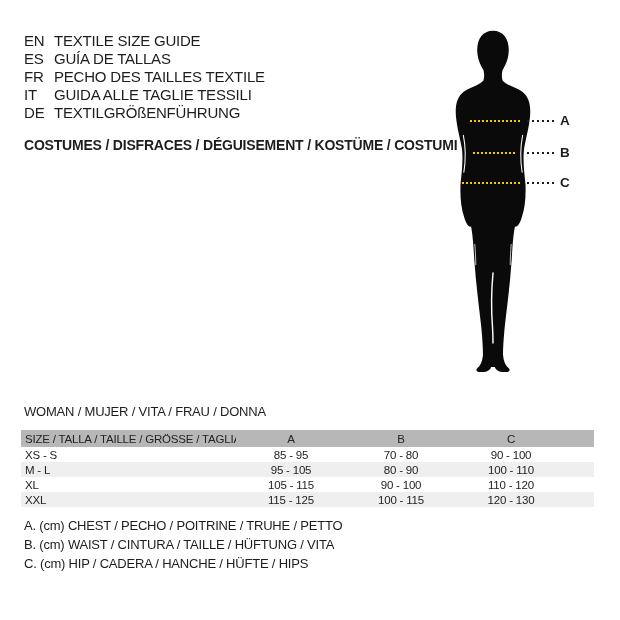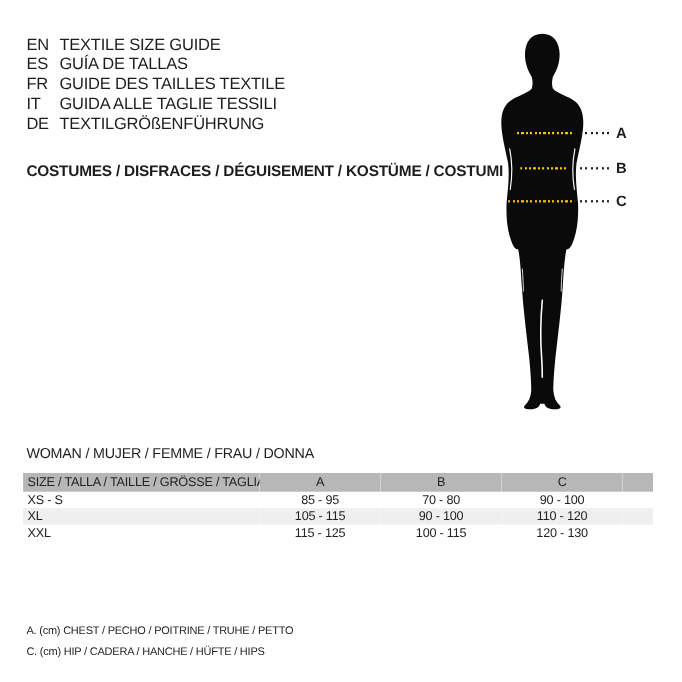--- a/index.html
+++ b/index.html
@@ -9,21 +9,21 @@
     font-family:"Liberation Sans",sans-serif;color:#1d1d1b;
   }
   .abs{position:absolute}
 
   
   .lang-list{left:24px;top:32px}
   .lang-row{display:flex;font-size:15px;line-height:18px;letter-spacing:-0.2px}
   .lang-code{width:30px;flex:0 0 30px}
 
   
-  .category-title{left:24px;top:147px;font-size:14px;font-weight:bold;letter-spacing:-0.2px;white-space:nowrap}
+  .category-title{left:24px;top:137px;font-size:14px;font-weight:bold;letter-spacing:-0.2px;white-space:nowrap}
 
   
   .figure-svg{left:450px;top:28px}
 
   .mline{height:2px;background:repeating-linear-gradient(90deg,#f5c800 0,#f5c800 2px,transparent 2px,transparent 4px)}
   #mline-a{left:470px;top:120px;width:51px}
   #mline-b{left:473px;top:152px;width:44px}
   #mline-c{left:462px;top:182px;width:60px}
 
   .cline{height:2px;width:27px;left:527px;background:repeating-linear-gradient(90deg,#1d1d1b 0,#1d1d1b 2px,transparent 2px,transparent 5px)}
@@ -41,38 +41,38 @@
 
   
   .size-table{left:21px;top:430px;width:573px;border-collapse:collapse;table-layout:fixed;
     font-size:11.5px;letter-spacing:-0.2px;color:#232323}
   .size-table th,.size-table td{font-weight:normal;padding:0;text-align:center;vertical-align:middle;height:15px;overflow:hidden;white-space:nowrap}
   .size-table thead tr{background:#b7b7b7;height:17px}
   .size-table th:first-child,.size-table td:first-child{text-align:left;padding-left:4px}
   .size-table tbody tr:nth-child(even){background:#efefef}
 
   
-  .legend{left:24px;top:564px;font-size:10px;line-height:19px;letter-spacing:-0.2px}
+  .legend{left:24px;top:516px;font-size:13px;line-height:19px;letter-spacing:-0.2px}
   .legend-line{white-space:nowrap}
 </style>
 </head>
 <body>
 
 <div class="abs lang-list">
   <div class="lang-row">
     <span class="lang-code">EN</span>
     <span class="lang-title">TEXTILE SIZE GUIDE</span>
   </div>
   <div class="lang-row">
     <span class="lang-code">ES</span>
     <span class="lang-title">GUÍA DE TALLAS</span>
   </div>
   <div class="lang-row">
     <span class="lang-code">FR</span>
-    <span class="lang-title">GUIDE DES TAILLES TEXTILE</span>
+    <span class="lang-title">PECHO DES TAILLES TEXTILE</span>
   </div>
   <div class="lang-row">
     <span class="lang-code">IT</span>
     <span class="lang-title">GUIDA ALLE TAGLIE TESSILI</span>
   </div>
   <div class="lang-row">
     <span class="lang-code">DE</span>
     <span class="lang-title">TEXTILGRÖßENFÜHRUNG</span>
   </div>
 </div>
@@ -102,21 +102,21 @@
 <div class="abs mline" id="mline-c"></div>
 
 <div class="abs cline" id="cline-a"></div>
 <div class="abs cline" id="cline-b"></div>
 <div class="abs cline" id="cline-c"></div>
 
 <div class="abs mlabel" id="mlabel-a">A</div>
 <div class="abs mlabel" id="mlabel-b">B</div>
 <div class="abs mlabel" id="mlabel-c">C</div>
 
-<div class="abs section-title">WOMAN / MUJER / FEMME / FRAU / DONNA</div>
+<div class="abs section-title">WOMAN / MUJER / VITA / FRAU / DONNA</div>
 
 <table class="abs size-table">
   <colgroup>
     <col style="width:215px">
       <col style="width:110px">
       <col style="width:110px">
       <col style="width:110px">
       <col style="width:28px">
   </colgroup>
   <thead>
@@ -130,32 +130,40 @@
   </thead>
   <tbody>
     <tr>
       <td>XS - S</td>
       <td>85 - 95</td>
       <td>70 - 80</td>
       <td>90 - 100</td>
       <td></td>
     </tr>
     <tr>
+      <td>M - L</td>
+      <td>95 - 105</td>
+      <td>80 - 90</td>
+      <td>100 - 110</td>
+      <td></td>
+    </tr>
+    <tr>
       <td>XL</td>
       <td>105 - 115</td>
       <td>90 - 100</td>
       <td>110 - 120</td>
       <td></td>
     </tr>
     <tr>
       <td>XXL</td>
       <td>115 - 125</td>
       <td>100 - 115</td>
       <td>120 - 130</td>
       <td></td>
     </tr>
   </tbody>
 </table>
 
 <div class="abs legend">
   <div class="legend-line">A. (cm) CHEST / PECHO / POITRINE / TRUHE / PETTO</div>
+  <div class="legend-line">B. (cm) WAIST / CINTURA / TAILLE / HÜFTUNG / VITA</div>
   <div class="legend-line">C. (cm) HIP / CADERA / HANCHE / HÜFTE / HIPS</div>
 </div>
 
 </body></html>

